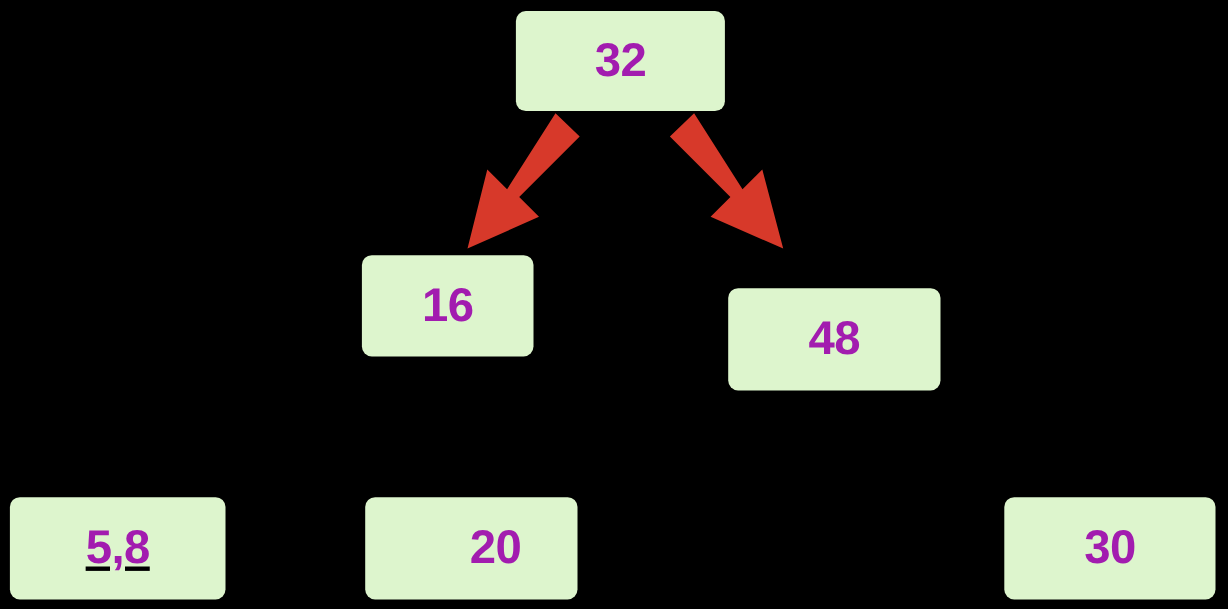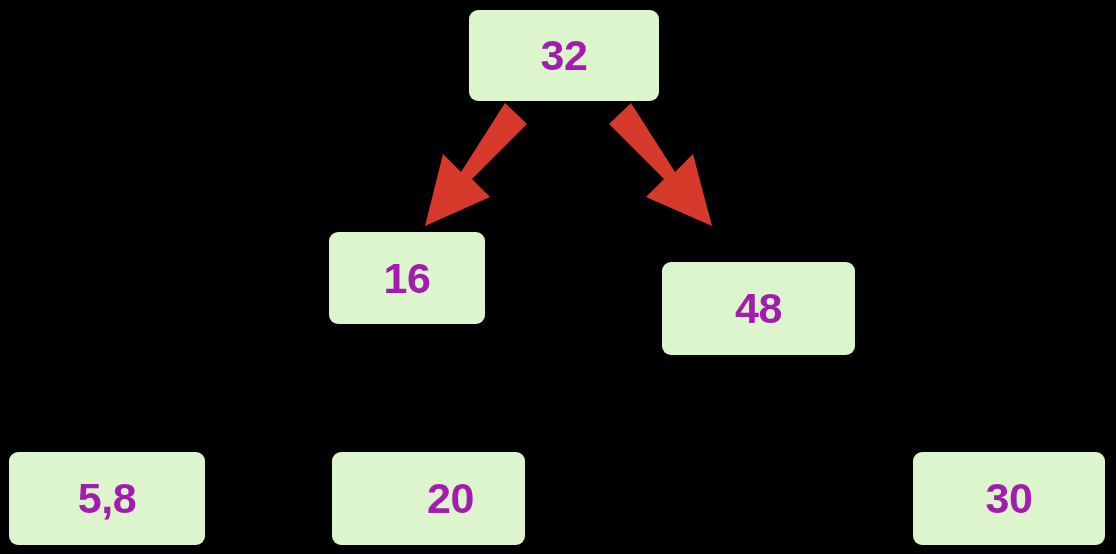--- a/index.html
+++ b/index.html
@@ -63,21 +63,21 @@
   </div>
 
   <div class="node" style="left:286px; top:232px; width:156px; height:92px;margin-left:43px;">
     <span class="node-label">16</span>
   </div>
 
   <div class="node" style="left:662px; top:231px; width:193px; height:93px;margin-top:31px;">
     <span class="node-label">48</span>
   </div>
 
-  <div class="node" style="left:9px; top:452px; width:196px; height:93px;">
+  <div class="node" style="left:9px; top:452px; width:196px; height:93px;text-decoration:underline;">
     <span class="node-label">5,8</span>
   </div>
 
   <div class="node" style="left:332px; top:452px; width:193px; height:93px;padding-left:44px;">
     <span class="node-label">20</span>
   </div>
 
 
   <div class="node" style="left:913px; top:452px; width:192px; height:93px;">
     <span class="node-label">30</span>

